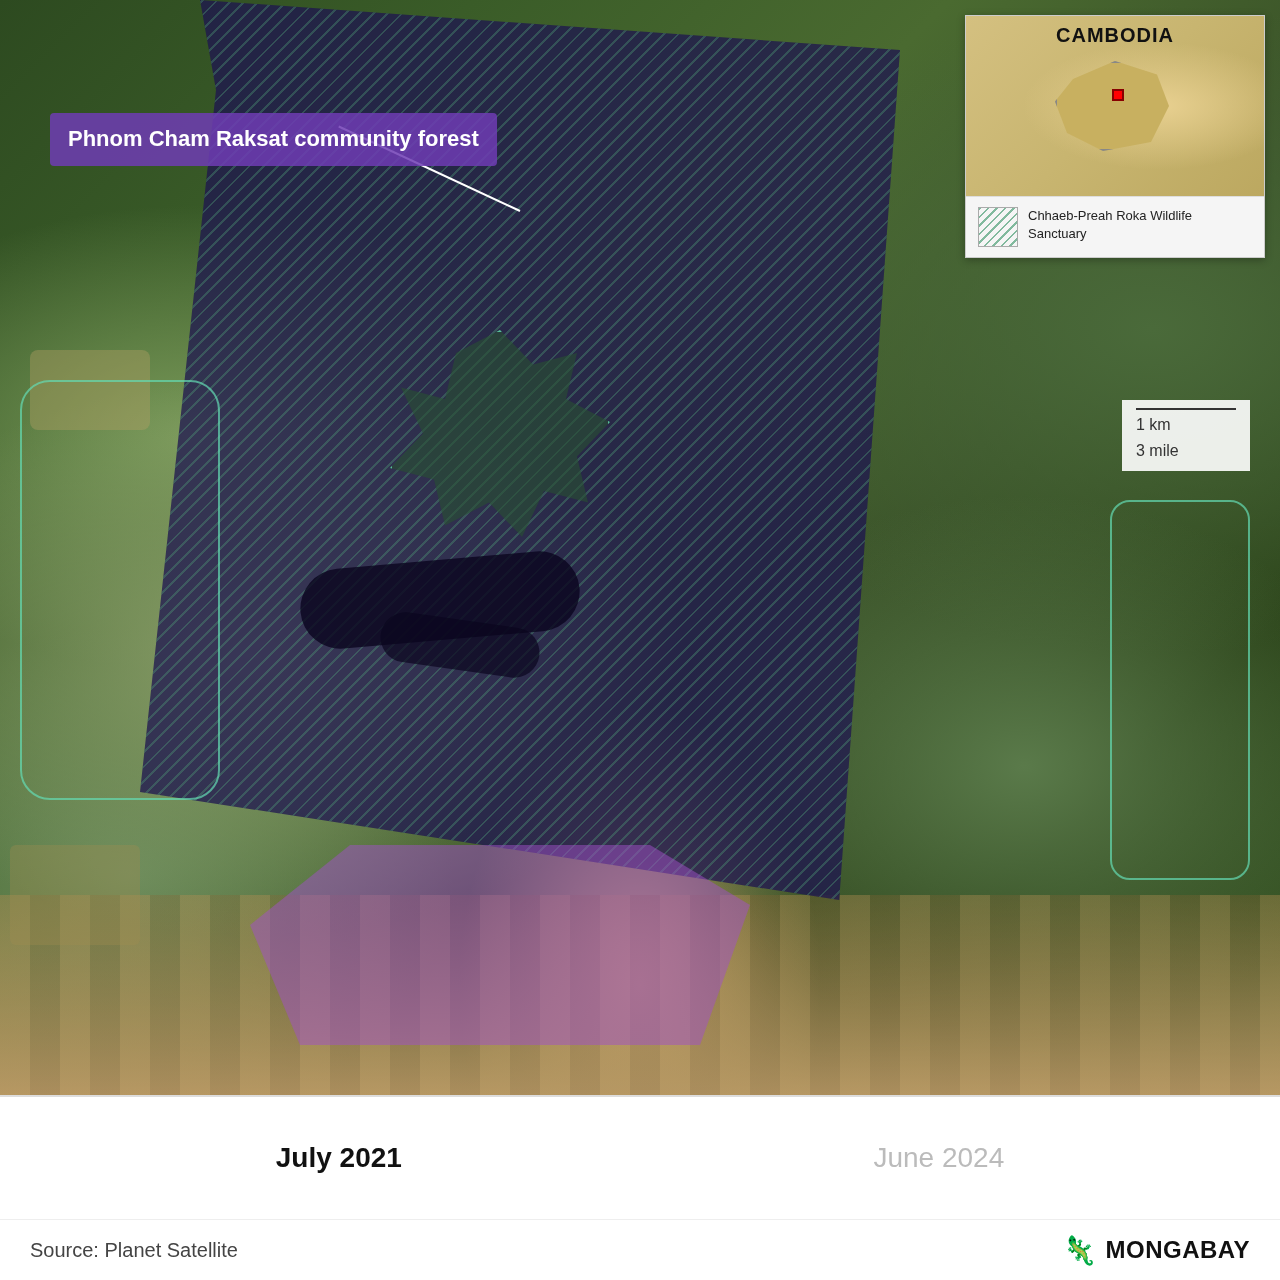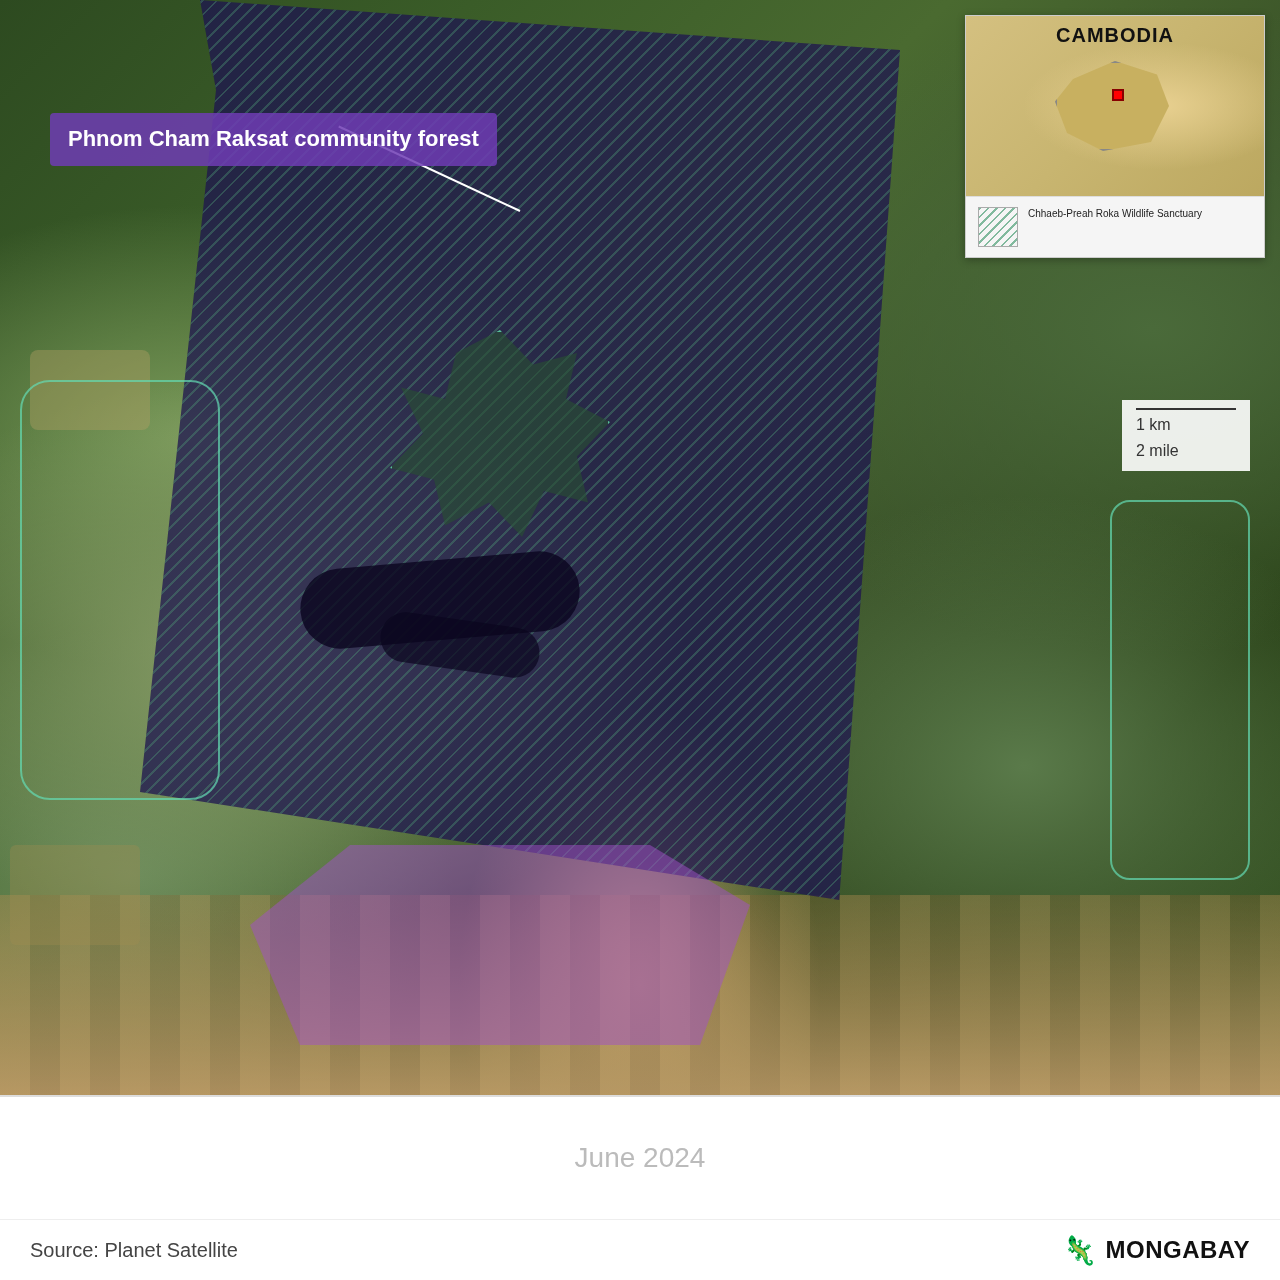--- a/index.html
+++ b/index.html
@@ -261,21 +261,21 @@
         -45deg,
         transparent,
         transparent 4px,
         rgba(80, 160, 120, 0.7) 4px,
         rgba(80, 160, 120, 0.7) 6px
       );
       border: 1px solid #aaa;
     }
 
     .legend-text {
-      font-size: 10px;
+      font-size: 13px;
       line-height: 1.4;
       color: #222;
     }
 
     
     .scale-bar {
       position: absolute;
       top: 400px;
       right: 30px;
       background: rgba(255,255,255,0.9);
@@ -420,28 +420,31 @@
         <div class="legend-item">
           <div class="legend-hatch"></div>
           <div class="legend-text">Chhaeb-Preah Roka Wildlife Sanctuary</div>
         </div>
       </div>
     </div>
 
     <div class="scale-bar">
       <div class="scale-line"></div>
       <div class="scale-text">1 km</div>
-      <div class="scale-text">2 mile</div>
+      <div class="scale-text">3 mile</div>
     </div>
 
   </div>
 
   <div id="bottom-bar">
 
     <div id="timeline">
+      <div class="timeline-item active">
+        <span>July 2021</span>
+      </div>
       <div class="timeline-item inactive">
         <span>June 2024</span>
       </div>
     </div>
 
     <div id="source-bar">
       <span class="source-text">Source: Planet Satellite</span>
       <div class="mongabay-logo">
         <span class="gecko-icon">🦎</span>
         <span>MONGABAY</span>

